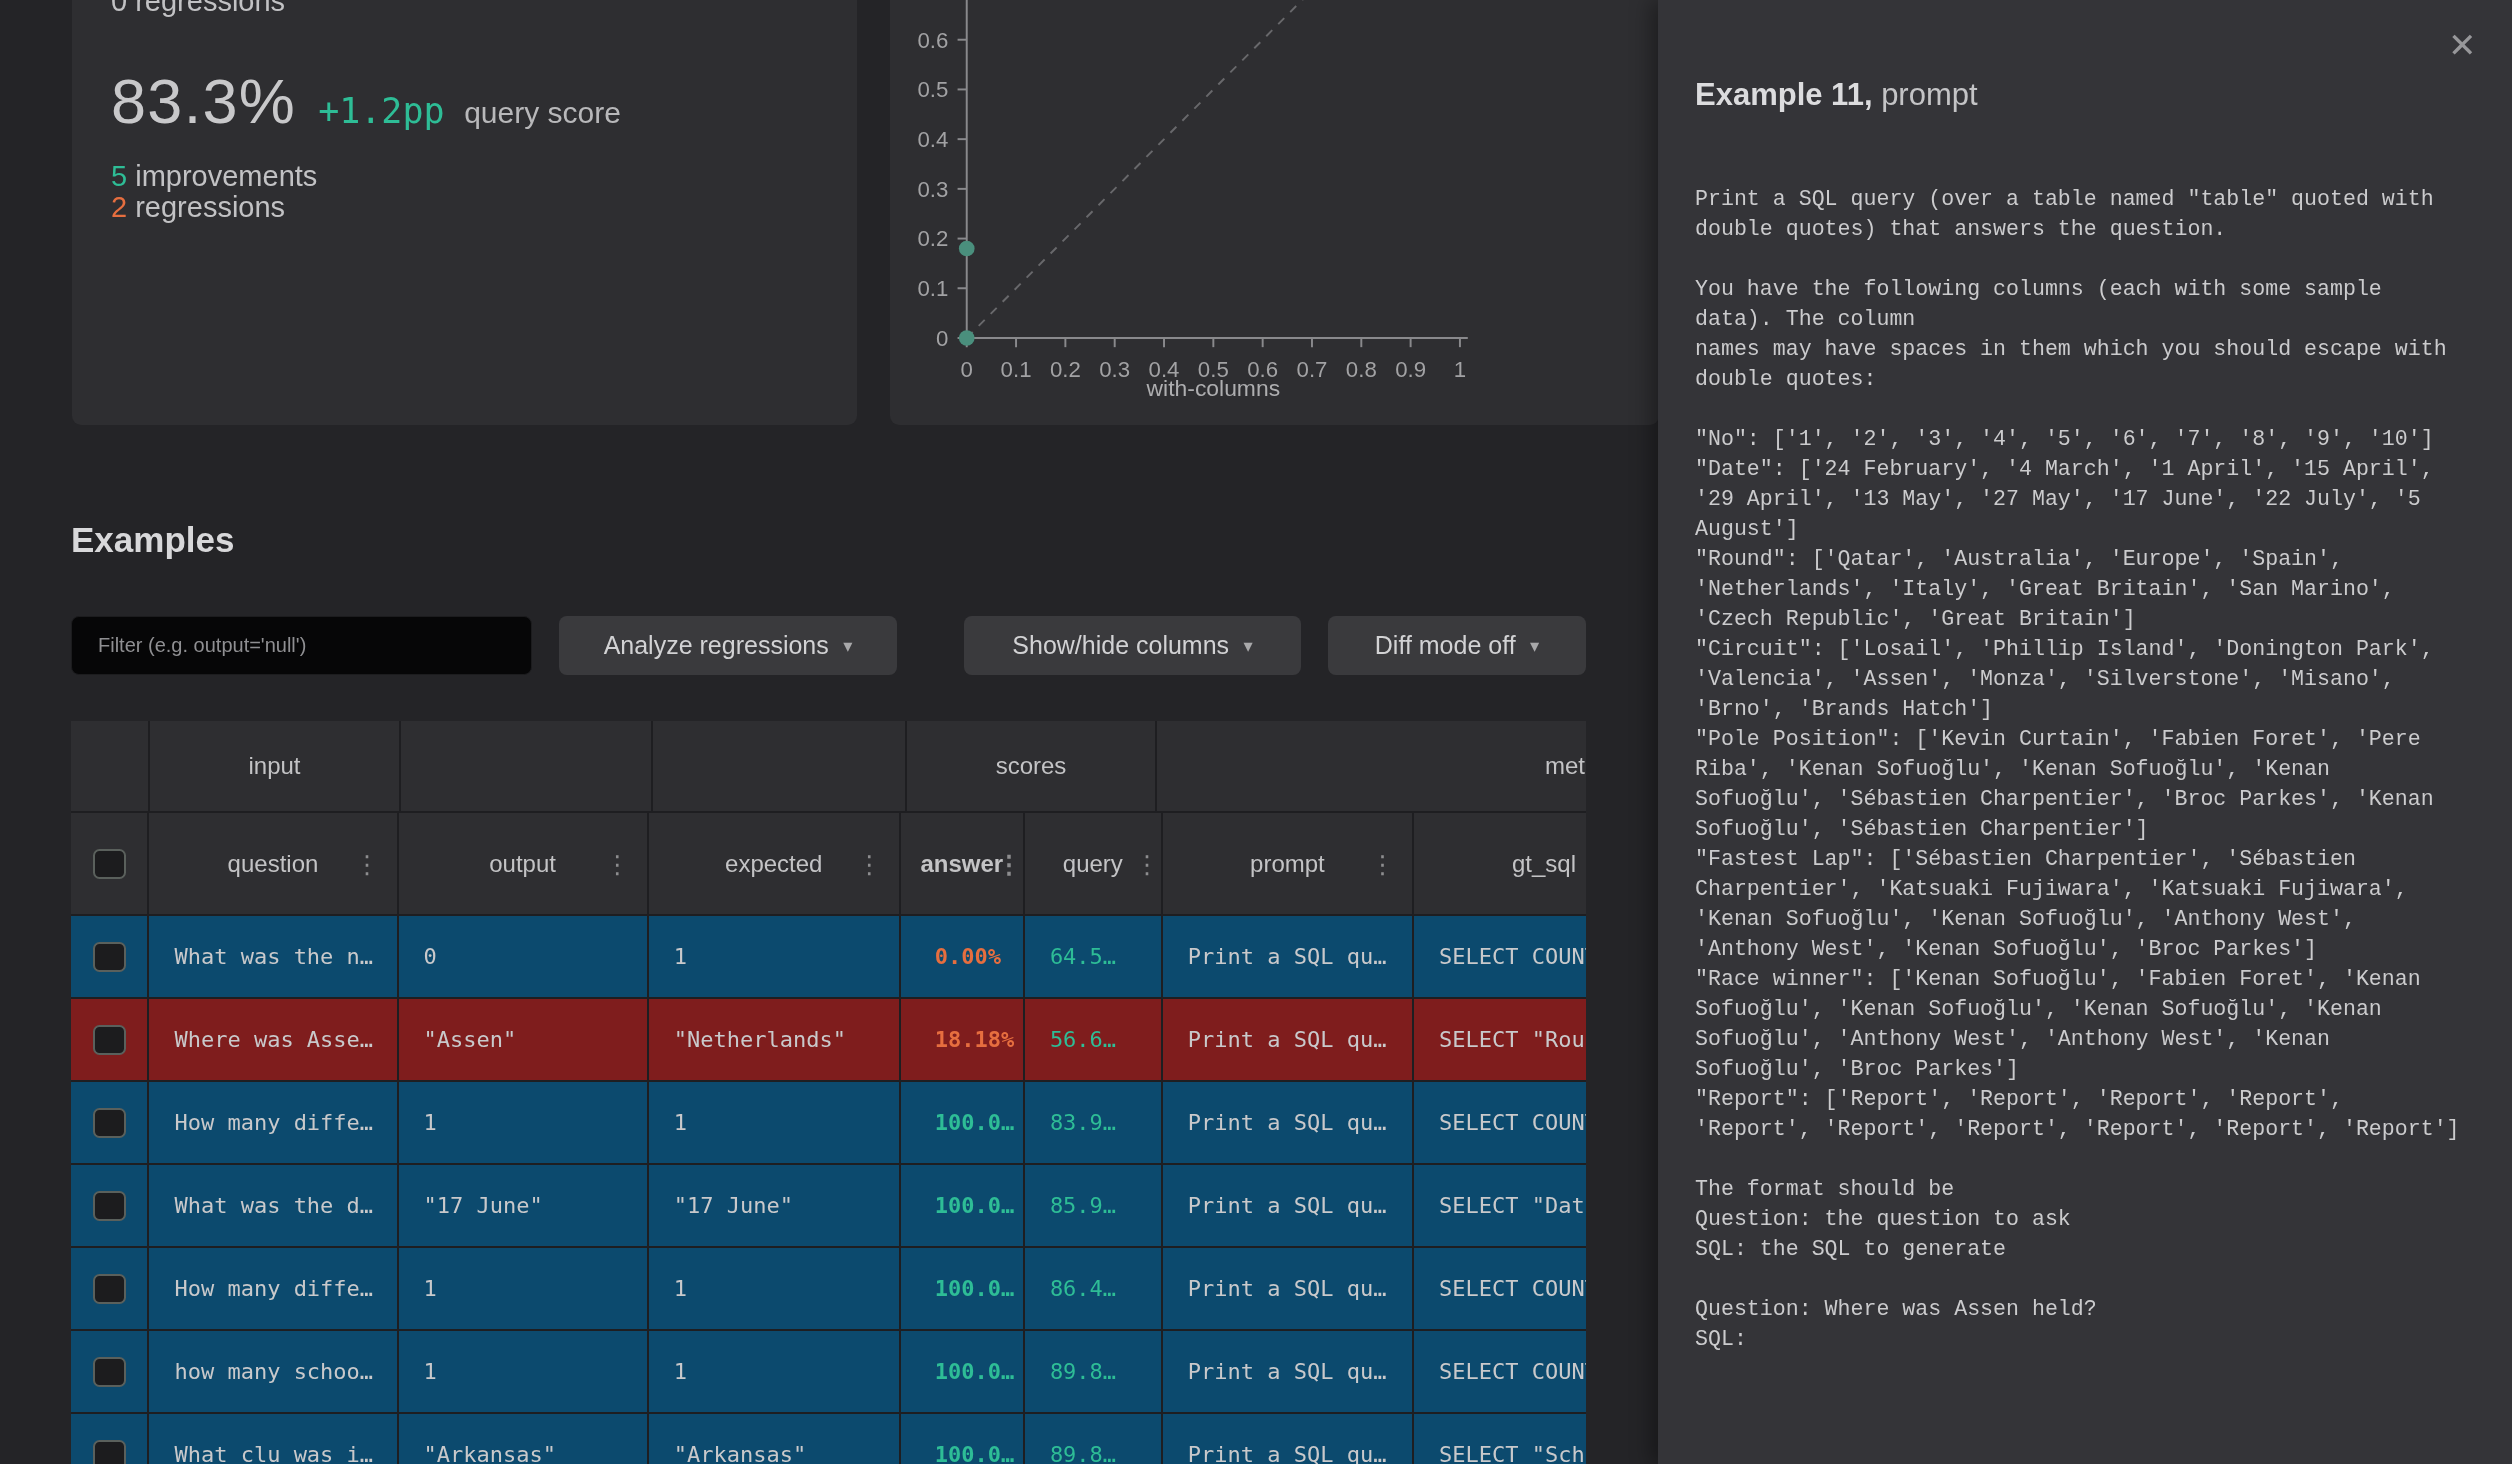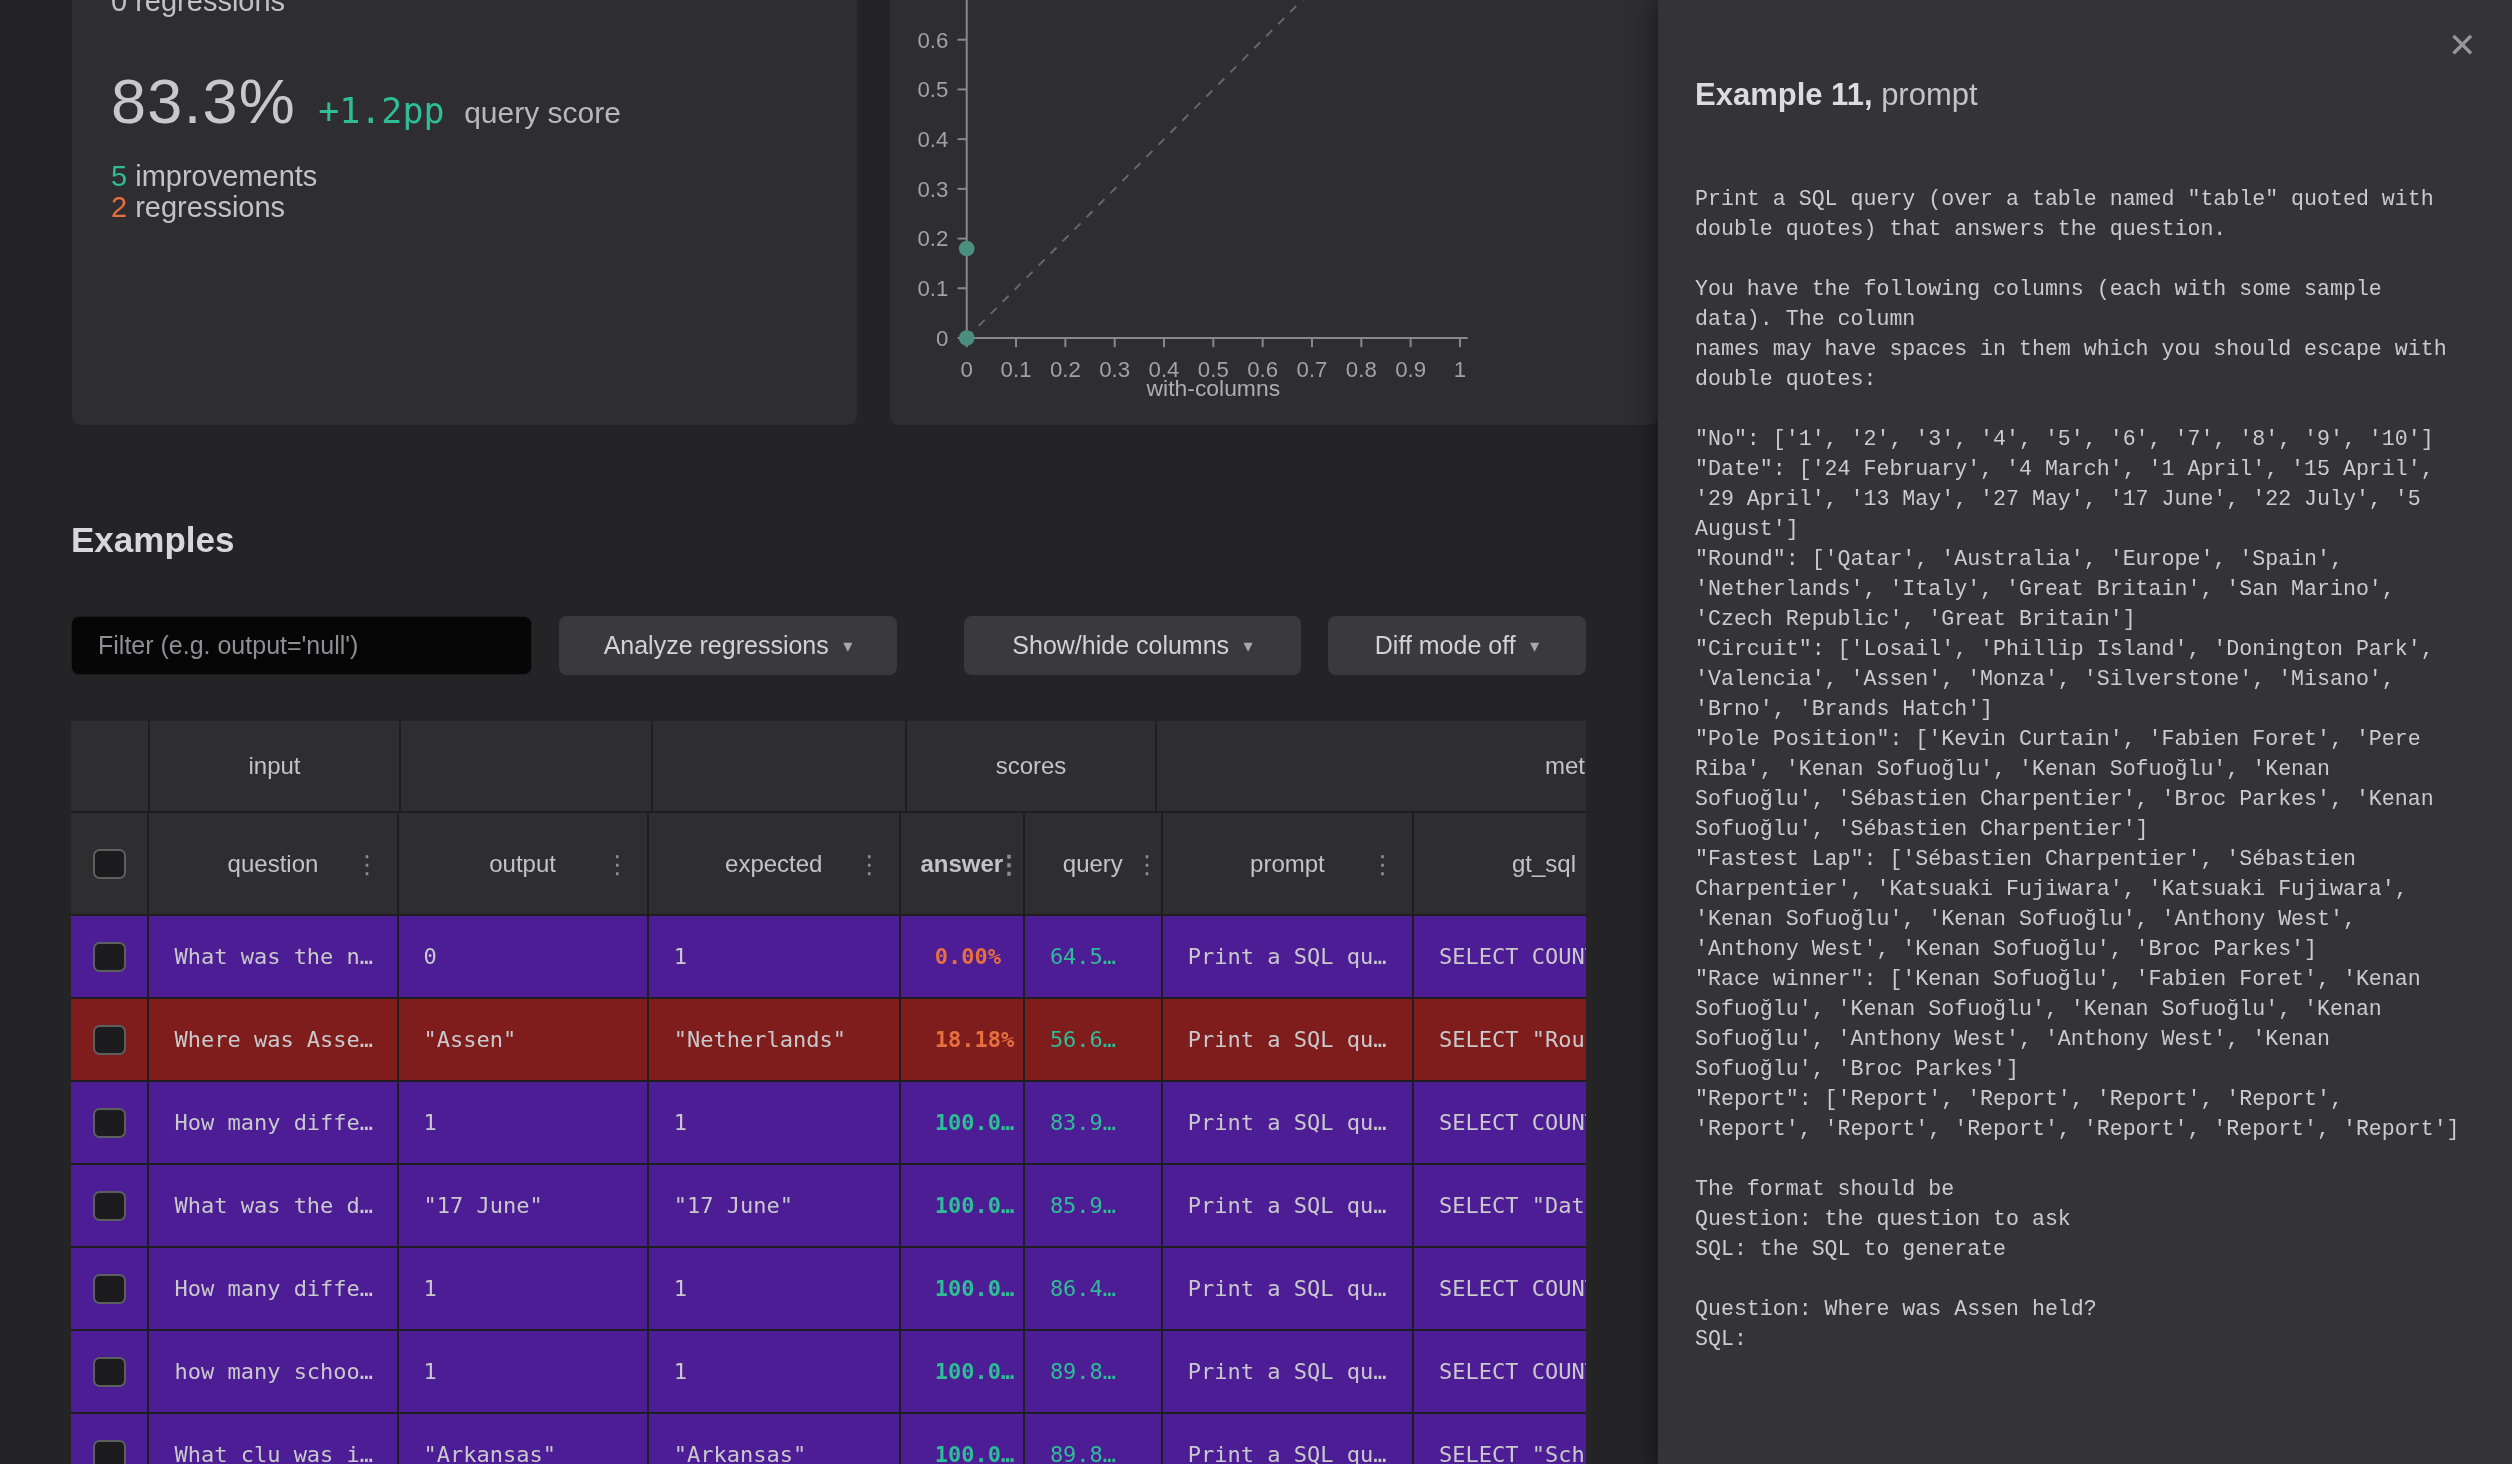--- a/index.html
+++ b/index.html
@@ -21,37 +21,37 @@
   #regressions-line{top:479px;}
   .teal{color:#2ebd96;}
   .orange{color:#e66e3f;}
 
   svg text{font-family:"Liberation Sans",sans-serif;}
 
   
   #examples-title{position:absolute;left:71px;top:520px;font-size:35px;font-weight:bold;color:#d8d8da;}
   #filter-input{position:absolute;left:71px;top:616px;width:461px;height:59px;box-sizing:border-box;
     background:#060607;border:0.7px solid #1c1c1e;border-radius:7.9px;color:#c9c9cb;
-    font-size:25px;padding:0 26px;font-family:"Liberation Sans",sans-serif;outline:none;}
+    font-size:20px;padding:0 26px;font-family:"Liberation Sans",sans-serif;outline:none;}
   #filter-input::placeholder{color:#8f8f92;}
   .toolbar-btn{position:absolute;top:616px;height:59px;background:#3a3a3d;border:none;border-radius:7.9px;
     color:#d2d2d4;font-size:25px;font-family:"Liberation Sans",sans-serif;display:flex;align-items:center;
     justify-content:center;gap:14.4px;cursor:pointer;}
   .toolbar-btn .caret{font-size:18.3px;color:#a8a8aa;}
   #btn-analyze{left:559px;width:338px;}
   #btn-columns{left:964px;width:337px;}
   #btn-diff{left:1328px;width:258px;}
 
   
   #table{position:absolute;left:71px;top:721px;width:1515px;height:744px;overflow:hidden;}
   .trow{display:flex;width:1603px;}
   .trow>div{box-sizing:border-box;border-right:2px solid #1e1e21;display:flex;align-items:center;position:relative;overflow:hidden;}
   .group-row{height:90px;background:#2e2e31;border-bottom:2px solid #1e1e21;}
   .head-row{height:101px;background:#2e2e31;border-bottom:2px solid #1e1e21;}
-  .data-row{height:81px;background:#4c1d95;border-bottom:2px solid #1e1e21;}
+  .data-row{height:81px;background:#0c4a6e;border-bottom:2px solid #1e1e21;}
   .data-row.selected{background:#7f1d1d;}
   .c-check{width:79px;justify-content:center;}
   .c-question{width:251px;}
   .c-output{width:252px;}
   .c-expected{width:254px;}
   .c-answer{width:125px;font-weight:bold;}
   .c-query{width:139px;}
   .c-prompt{width:253px;}
   .c-gtsql{width:262px;border-right:none !important;}
   .c-scores{width:250px;}

